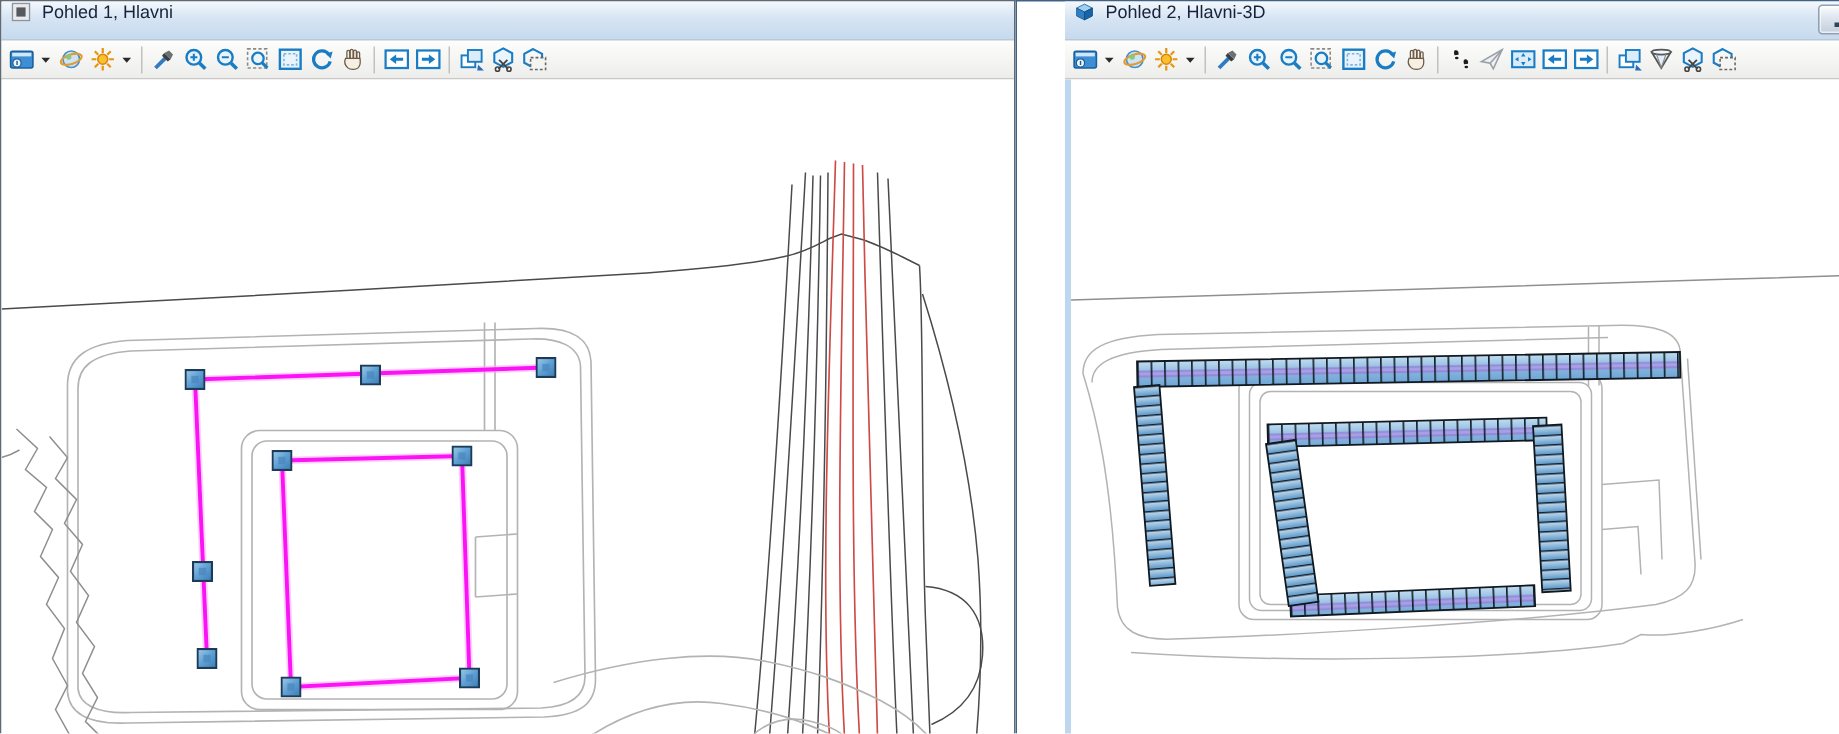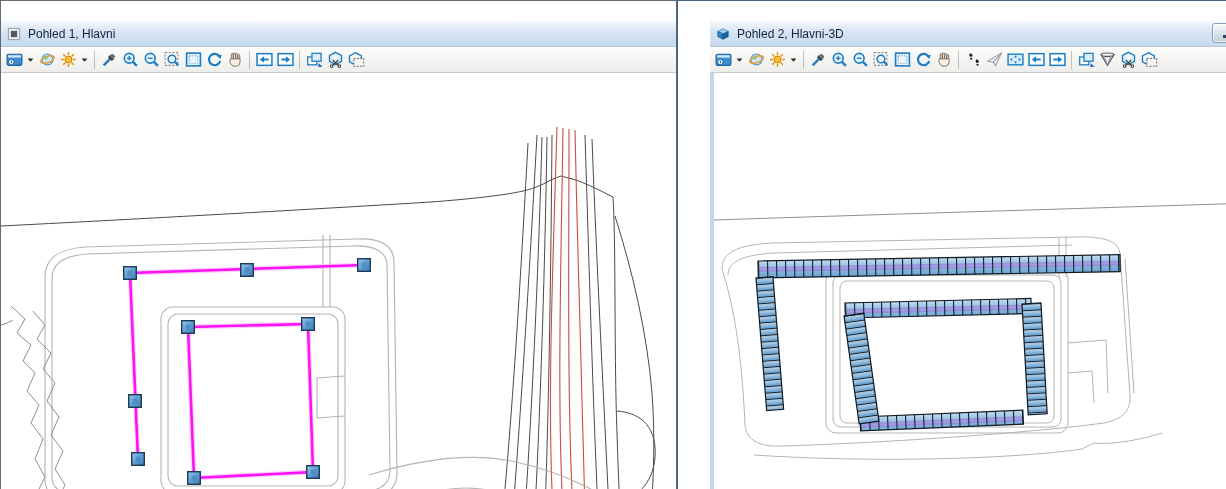--- a/index.html
+++ b/index.html
@@ -1,24 +1,24 @@
 <!DOCTYPE html>
 <html><head>
 <meta charset="utf-8">
 <style>
   html,body{margin:0;padding:0;}
   body{width:1226px;height:489px;overflow:hidden;background:#ffffff;
        font-family:"Liberation Sans",sans-serif;position:relative;}
   .window{position:absolute;top:0;height:489px;box-sizing:border-box;background:#fff;}
   #win-left{left:0;width:677px;border:1px solid #5f6a74;border-bottom:none;}
   #win-right{left:677px;width:647px;border:1px solid #3f6286;border-bottom:none;padding-left:32px;}
-  .titlebar{height:25px;display:flex;align-items:center;gap:7px;padding:0 6px;
+  .titlebar{height:25px;display:flex;gap:7px;padding:0 6px;
      background:linear-gradient(#f4f8fc,#dcе9f6 40%,#d6e4f3 45%,#c6daee);
      background:linear-gradient(#f4f8fc,#d6e4f3 45%,#c6daee);
-     border-bottom:1px solid #b9c8d8;font-size:12px;color:#15233c;position:relative;margin-top:20px;}
+     border-bottom:1px solid #b9c8d8;font-size:12px;color:#15233c;position:relative;}
   .title-text{white-space:nowrap;}
   .win-buttons{position:absolute;right:8px;top:2px;display:flex;gap:4px;}
   .winbtn{width:29px;height:18px;border-radius:3px;border:1px solid #8fa0b2;
      background:linear-gradient(#fbfcfd,#dde5ee 45%,#c4cfdc);
      display:flex;align-items:center;justify-content:center;cursor:default;
      box-shadow:inset 0 0 0 1px rgba(255,255,255,.65);}
   .winbtn.close{width:31px;border-color:#7e2514;color:#fff;
      background:linear-gradient(#f0a globals 90,#c03a22);
      background:linear-gradient(#efa191,#d96049 40%,#bf3a22 60%,#a92e18);
      font-size:13px;font-weight:bold;line-height:1;}

